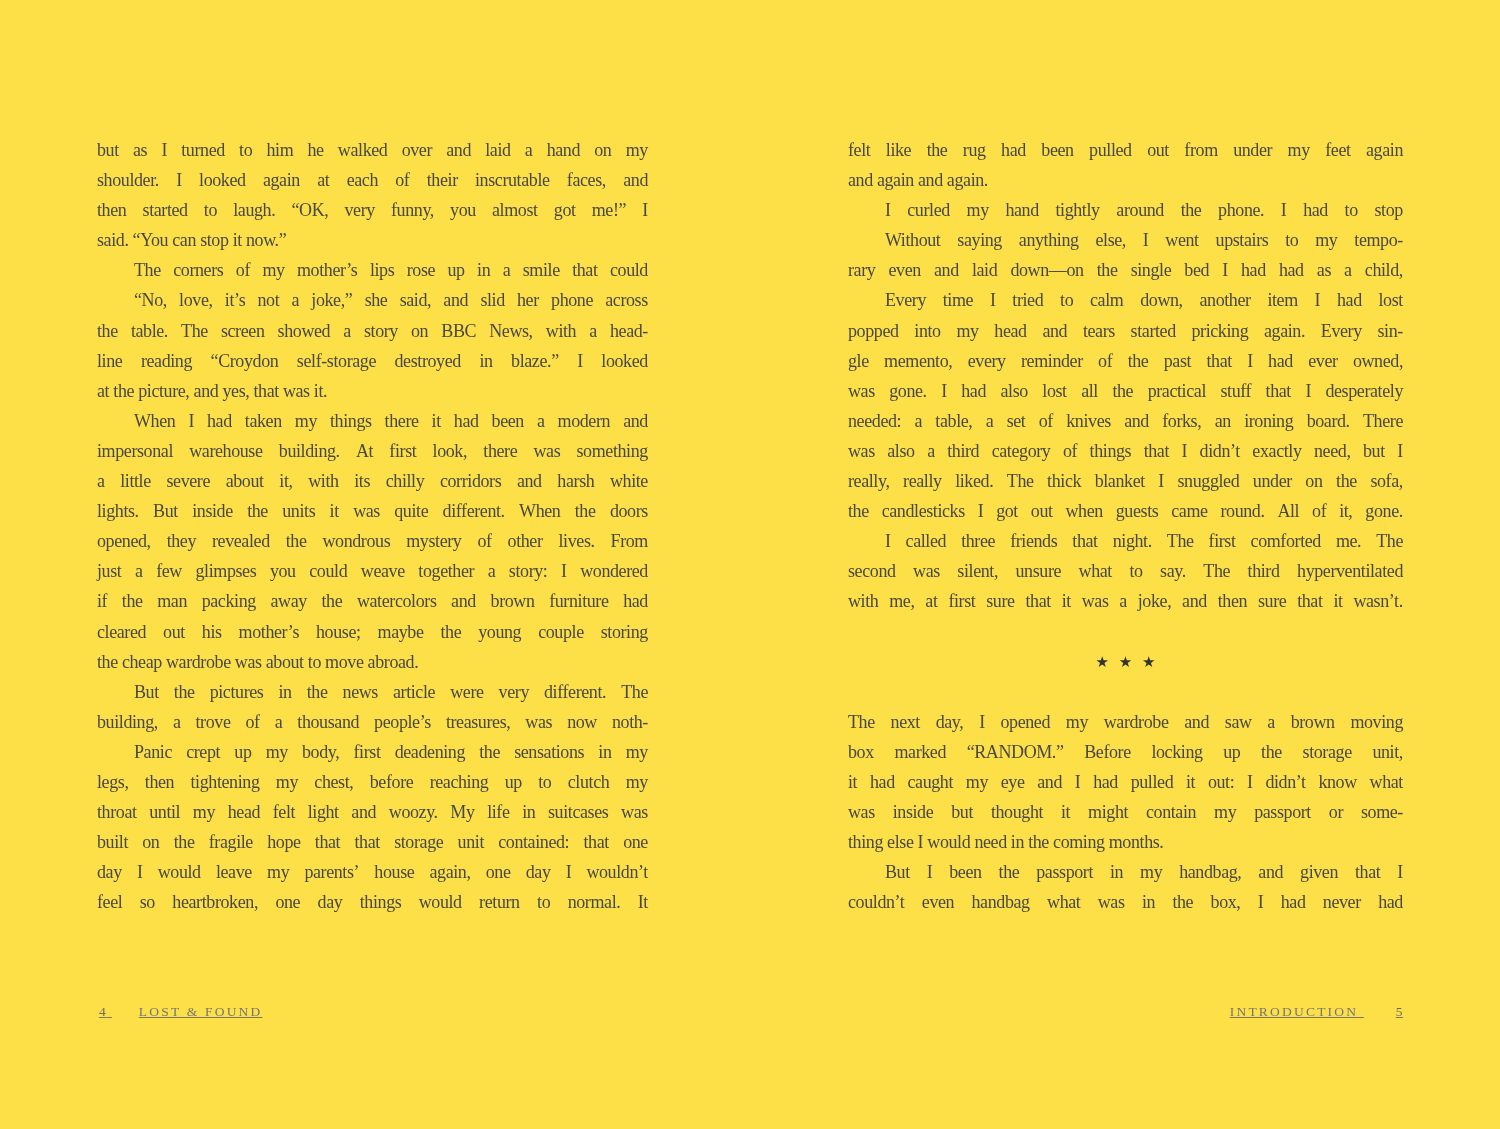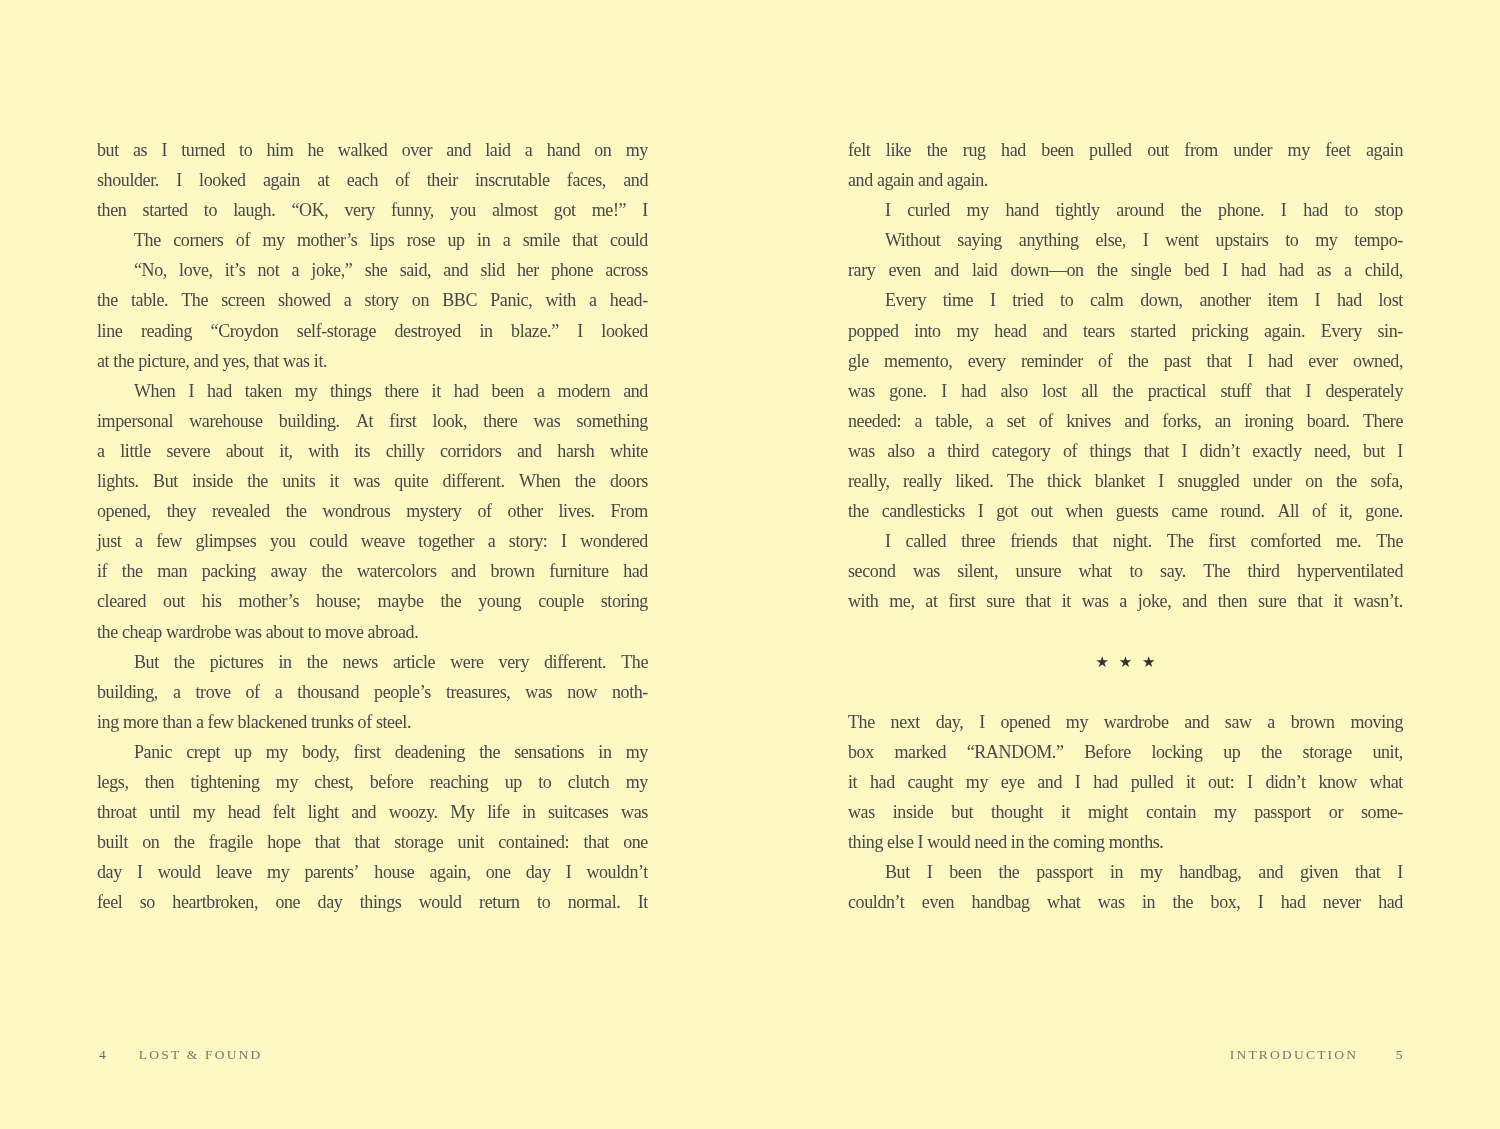--- a/index.html
+++ b/index.html
@@ -4,21 +4,21 @@
 <style>
   html, body { margin: 0; padding: 0; }
   body {
     width: 1500px; height: 1129px;
     background: #ffffff;
     font-family: "Liberation Serif", "DejaVu Serif", serif;
   }
   .spread {
     position: relative;
     width: 1500px; height: 1129px;
-    background: #fef9c3;
+    background: #fde047;
     overflow: hidden;
   }
   .body-col {
     position: absolute;
     top: 135px;
     font-size: 18px;
     line-height: 30.1px;
     color: #484848;
     letter-spacing: -0.4px;
   }
@@ -37,25 +37,26 @@
     display: flex;
     align-items: center;
     justify-content: center;
     font-size: 15px;
     color: #333333;
     word-spacing: 6px;
     letter-spacing: 0;
   }
   .footer {
     position: absolute;
-    top: 1047px;
+    top: 1004px;
     font-size: 13.5px;
     letter-spacing: 2.2px;
     color: #757575;
     white-space: nowrap;
+    text-decoration: underline;
   }
   .footer-left  { left: 99px; }
   .footer-right { right: 97px; margin-left: 19px; }
   .footer .num  { letter-spacing: 0.5px; color: #6b6b6b; }
   .footer-left .title  { margin-left: 27px; }
   .footer-right .num   { margin-left: 32px; }
 </style>
 </head>
 <body>
 
@@ -100,20 +101,21 @@
           <span>laugh.</span>
           <span>“OK,</span>
           <span>very</span>
           <span>funny,</span>
           <span>you</span>
           <span>almost</span>
           <span>got</span>
           <span>me!”</span>
           <span>I</span>
         </div>
+        <div class="line">said. “You can stop it now.”</div>
       </div>
       <div class="para">
         <div class="line indent jline">
           <span>The</span>
           <span>corners</span>
           <span>of</span>
           <span>my</span>
           <span>mother’s</span>
           <span>lips</span>
           <span>rose</span>
@@ -144,21 +146,21 @@
         <div class="line jline">
           <span>the</span>
           <span>table.</span>
           <span>The</span>
           <span>screen</span>
           <span>showed</span>
           <span>a</span>
           <span>story</span>
           <span>on</span>
           <span>BBC</span>
-          <span>Panic,</span>
+          <span>News,</span>
           <span>with</span>
           <span>a</span>
           <span>head-</span>
         </div>
         <div class="line jline">
           <span>line</span>
           <span>reading</span>
           <span>“Croydon</span>
           <span>self-storage</span>
           <span>destroyed</span>
@@ -297,21 +299,20 @@
           <span>trove</span>
           <span>of</span>
           <span>a</span>
           <span>thousand</span>
           <span>people’s</span>
           <span>treasures,</span>
           <span>was</span>
           <span>now</span>
           <span>noth-</span>
         </div>
-        <div class="line">ing more than a few blackened trunks of steel.</div>
       </div>
       <div class="para">
         <div class="line indent jline">
           <span>Panic</span>
           <span>crept</span>
           <span>up</span>
           <span>my</span>
           <span>body,</span>
           <span>first</span>
           <span>deadening</span>

